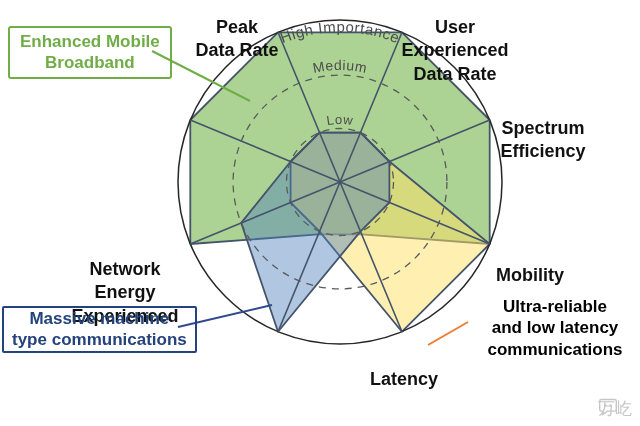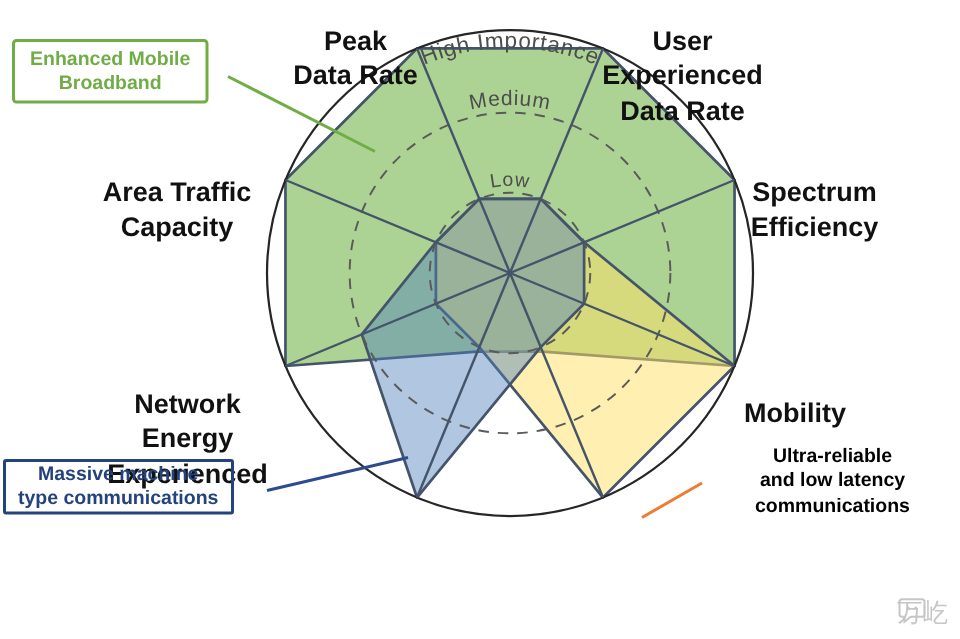--- a/index.html
+++ b/index.html
@@ -24,21 +24,21 @@
       white-space:pre-line;color:#111;}
   #al0{left:174px;top:16px;width:126px;}
   #al1{left:387px;top:16px;width:136px;}
   #al2{left:500px;top:117px;width:86px;}
   #al3{left:496px;top:264px;width:60px;}
   #al4{left:366px;top:368px;width:76px;}
   #al5{left:179px;top:368px;width:140px;}
   #al6{left:70px;top:258px;width:110px;}
   #al7{left:66px;top:117px;width:104px;}
   
-  .callout{position:absolute;font-weight:bold;white-space:pre-line;text-align:center;font-size:13px;line-height:1.25;}
+  .callout{position:absolute;font-weight:bold;white-space:pre-line;text-align:center;font-size:17px;line-height:1.25;}
   #co-embb{left:8px;top:26px;border:2px solid #70ad47;color:#70ad47;padding:3px 10px;border-radius:3px;}
   #co-mmtc{left:2px;top:306px;border:2px solid #24427c;color:#24427c;padding:0 8px;border-radius:2px;}
   #co-urllc{left:474px;top:296px;color:#000000;width:162px;}
   
   .watermark{position:absolute;right:8px;bottom:6px;display:flex;align-items:flex-end;gap:5px;
              color:#c6c6c6;font-size:17px;}
 </style>
 </head>
 <body>
 
@@ -85,24 +85,23 @@
     <line x1="468" y1="322" x2="428" y2="345" stroke="#ed7d31" stroke-width="2"></line>
   </svg>
 
   <div class="al" id="al0">Peak
 Data Rate</div>
   <div class="al" id="al1">User Experienced
 Data Rate</div>
   <div class="al" id="al2">Spectrum
 Efficiency</div>
   <div class="al" id="al3">Mobility</div>
+  <div class="al" id="al4">Latency</div>
   <div class="al" id="al6">Network
 Energy Experienced</div>
-  <div class="al" id="al7">Area Traffic
-Capacity</div>
 
   <div class="callout" id="co-embb">Enhanced Mobile
 Broadband</div>
   <div class="callout" id="co-mmtc">Massive machine
 type communications</div>
   <div class="callout" id="co-urllc">Ultra-reliable
 and low latency
 communications</div>
 
   <div class="watermark">

